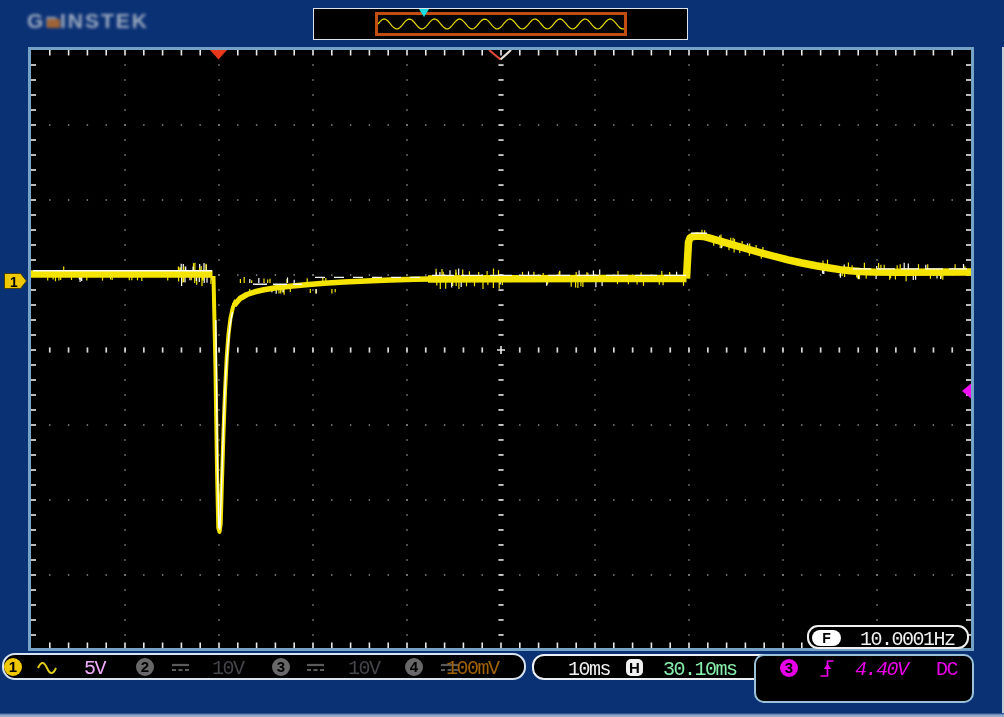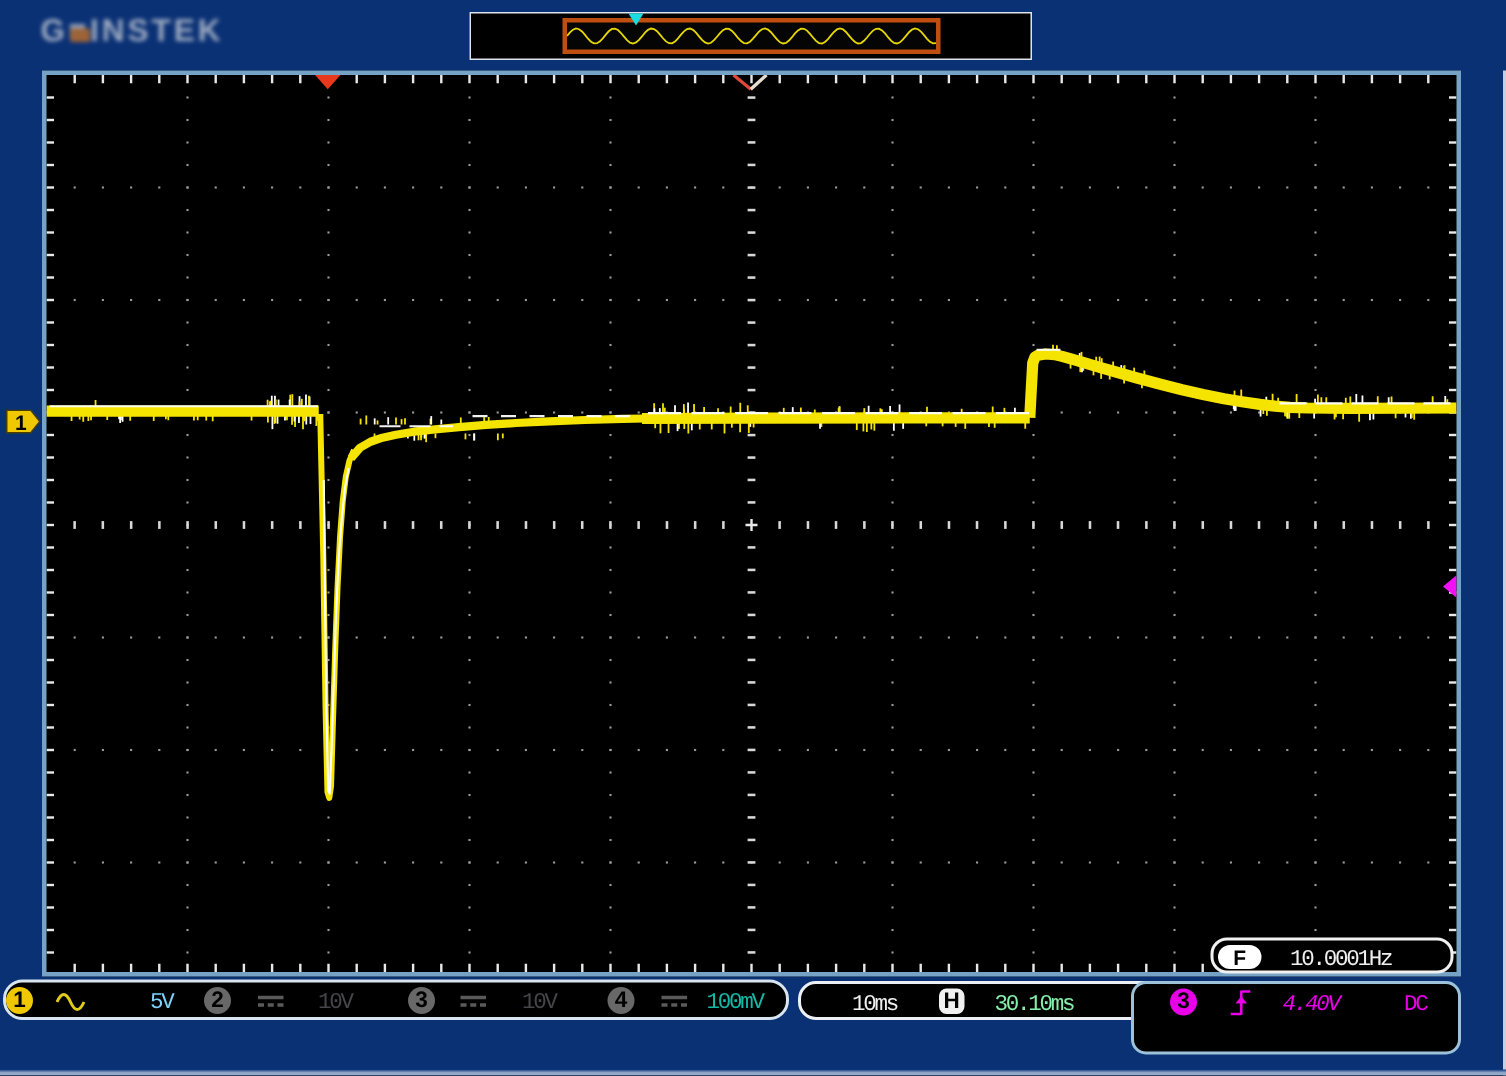--- a/index.html
+++ b/index.html
@@ -24,21 +24,21 @@
 .bar { position:absolute; background:#000; }
 #chbar { left:2px; top:653px; width:524px; height:27px; border:2px solid #d8e4f0;
   border-radius:13px; }
 #tbar { left:532px; top:654px; width:246px; height:26px; border:2px solid #eceff4;
   border-radius:12px; }
 #trgbar { left:754px; top:654px; width:220px; height:49px; border:2px solid #9cc2da;
   border-radius:10px; }
 .crc { position:absolute; width:18px; height:18px; border-radius:50%;
   color:#000; font-family:"Liberation Sans",sans-serif; font-weight:bold; font-size:15px;
   text-align:center; line-height:18px; top:2.5px; }
-.lbl { position:absolute; top:4px; font-size:15px; letter-spacing:-1.5px;
+.lbl { position:absolute; top:4px; font-size:20px; letter-spacing:-1.5px;
   line-height:19px; white-space:pre; }
 #fbox { position:absolute; left:807px; top:625px; width:162px; height:24px; background:#000;
   border:2px solid #f0f0f0; border-radius:11px; }
 #fbadge { position:absolute; left:3px; top:2.5px; width:29px; height:16px; background:#fff;
   border-radius:8px; color:#000; font-family:"Liberation Sans",sans-serif;
   font-weight:bold; font-size:14px; text-align:center; line-height:16px; }
 #edge_r { left:1002px; top:47px; width:2px; height:670px; background:#c4cfe0; }
 #edge_b { left:0; top:713px; width:1004px; height:4px;
   background:linear-gradient(#123a7e,#8ba2c4,#9fb2cc); }
 </style></head>
@@ -1171,39 +1171,39 @@
 <svg class="abs" style="left:4px;top:273px" width="26" height="17">
   <path d="M 0.5 0.5 h 16 l 6 7.5 l -6 7.5 h -16 z" fill="#f0c800" stroke="#484000" stroke-width="1"></path>
   <text x="6" y="13.5" font-family="Liberation Sans" font-size="14" font-weight="bold" fill="#000">1</text>
 </svg>
 
 <div class="abs bar" id="chbar">
   <div class="crc" style="left:0px;background:#f0c800;">1</div>
   <svg style="position:absolute;left:33px;top:7px" width="20" height="12">
     <path d="M1 6 q 4.5 -10 9 0 q 4.5 10 9 0" stroke="#e0cc18" stroke-width="2" fill="none"></path>
     </svg>
-  <div class="lbl" style="left:80px;color:#7dd3fc;margin-left:16px;">5V</div>
+  <div class="lbl" style="left:80px;color:#f0abfc;">5V</div>
   <div class="crc" style="left:132px;background:#686868;">2</div>
   <svg style="position:absolute;left:167px;top:8px" width="20" height="10">
     <path d="M1 2 h 17" stroke="#5a5a5a" stroke-width="2.2"></path>
     <path d="M1 7 h 4 m 2.5 0 h 4 m 2.5 0 h 4" stroke="#5a5a5a" stroke-width="2.2"></path>
     </svg>
   <div class="lbl" style="left:208px;color:#45454c;">10V</div>
   <div class="crc" style="left:268px;background:#686868;">3</div>
   <svg style="position:absolute;left:302px;top:8px" width="20" height="10">
     <path d="M1 2 h 17" stroke="#5a5a5a" stroke-width="2.2"></path>
     <path d="M1 7 h 4 m 2.5 0 h 4 m 2.5 0 h 4" stroke="#5a5a5a" stroke-width="2.2"></path>
     </svg>
   <div class="lbl" style="left:344px;color:#45454c;">10V</div>
   <div class="crc" style="left:401px;background:#686868;">4</div>
   <svg style="position:absolute;left:436px;top:8px" width="20" height="10">
     <path d="M1 2 h 17" stroke="#5a5a5a" stroke-width="2.2"></path>
     <path d="M1 7 h 4 m 2.5 0 h 4 m 2.5 0 h 4" stroke="#5a5a5a" stroke-width="2.2"></path>
     </svg>
-  <div class="lbl" style="left:467px;color:#14b8a6;">100mV</div>
+  <div class="lbl" style="left:442px;color:#a16207;">100mV</div>
 </div>
 
 <div class="abs bar" id="tbar">
   <div class="lbl" style="left:34px;color:#f0f0f0;">10ms</div>
   <div class="crc" style="left:92px;background:#f0f0f0;border-radius:5px;width:17px;height:17px;line-height:17px;top:3px;">H</div>
   <div class="lbl" style="left:129px;color:#86efac;">30.10ms</div>
 </div>
 
 <div class="abs bar" id="trgbar">
   <div class="crc" style="left:24px;background:#e800e8;">3</div>

